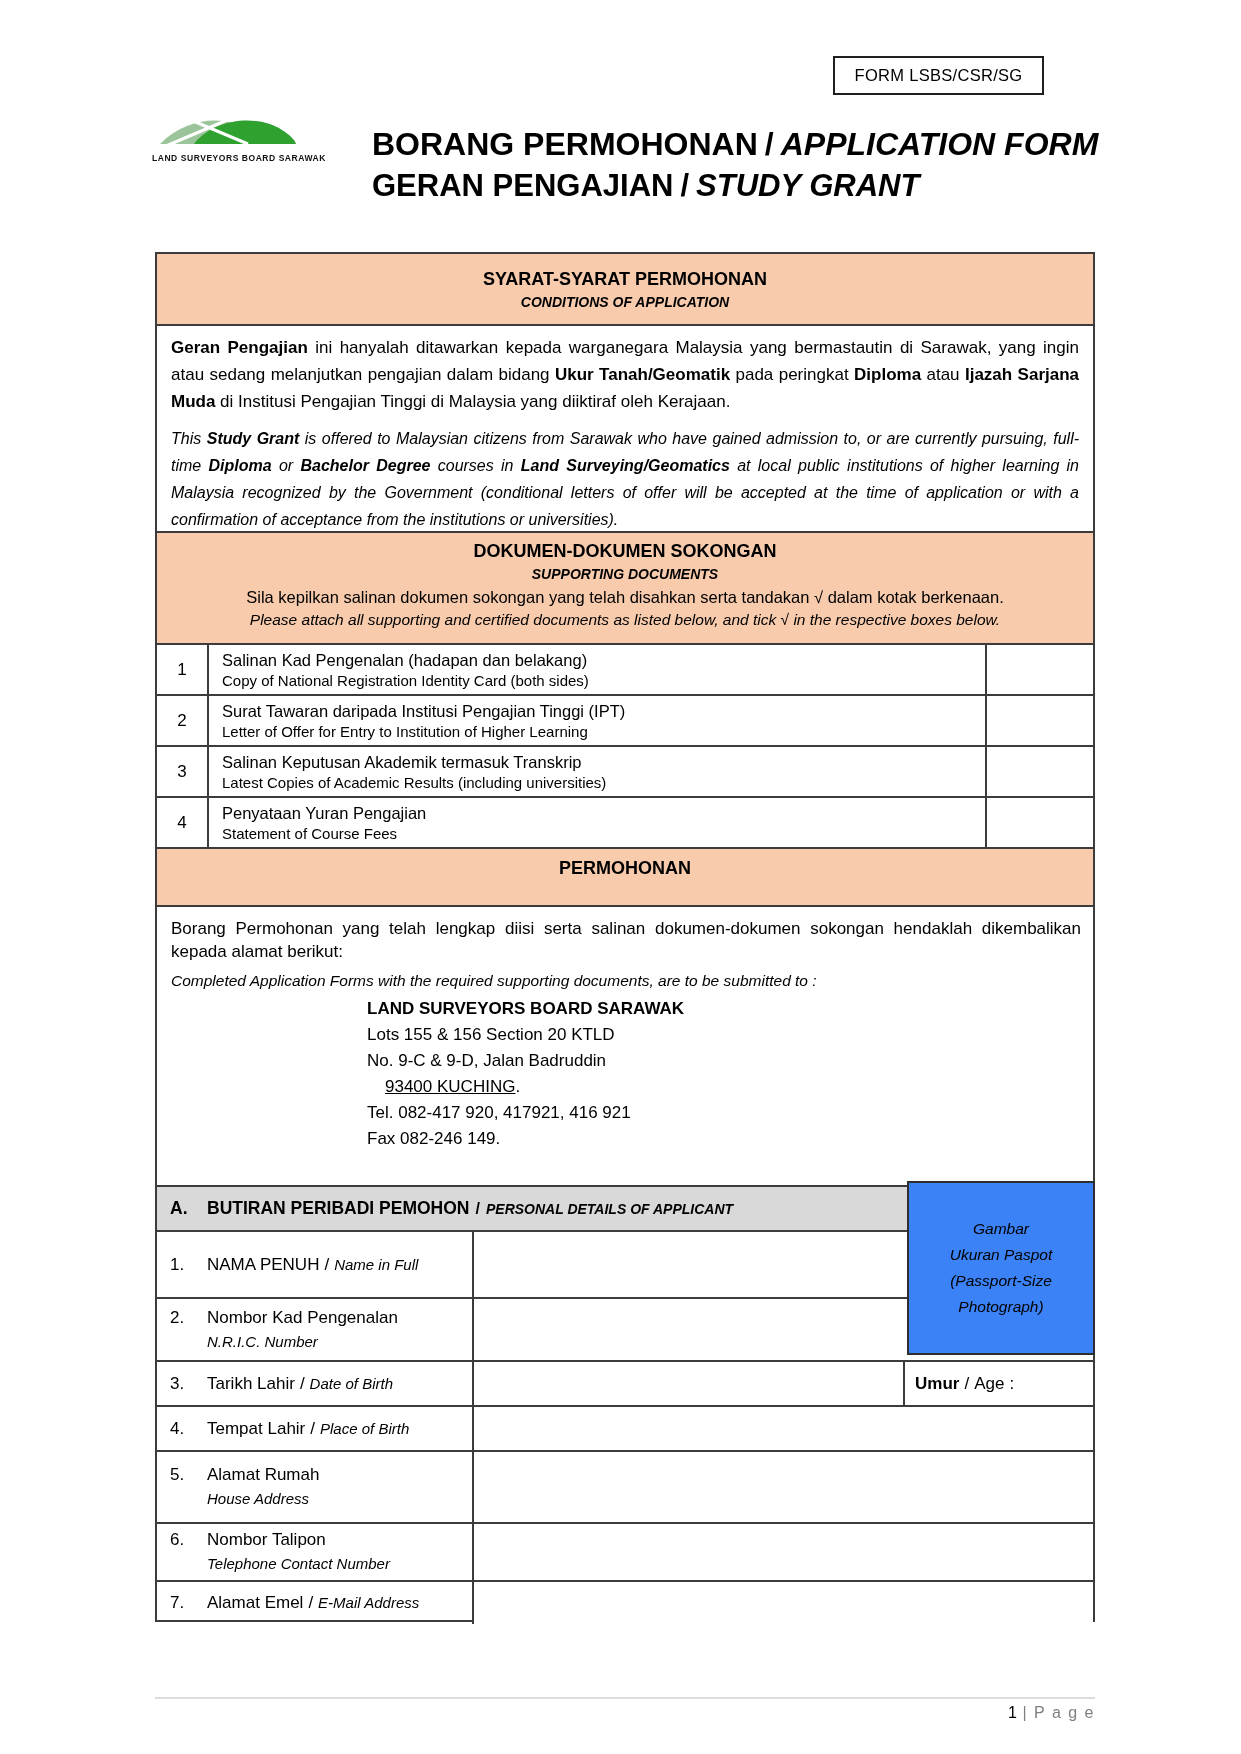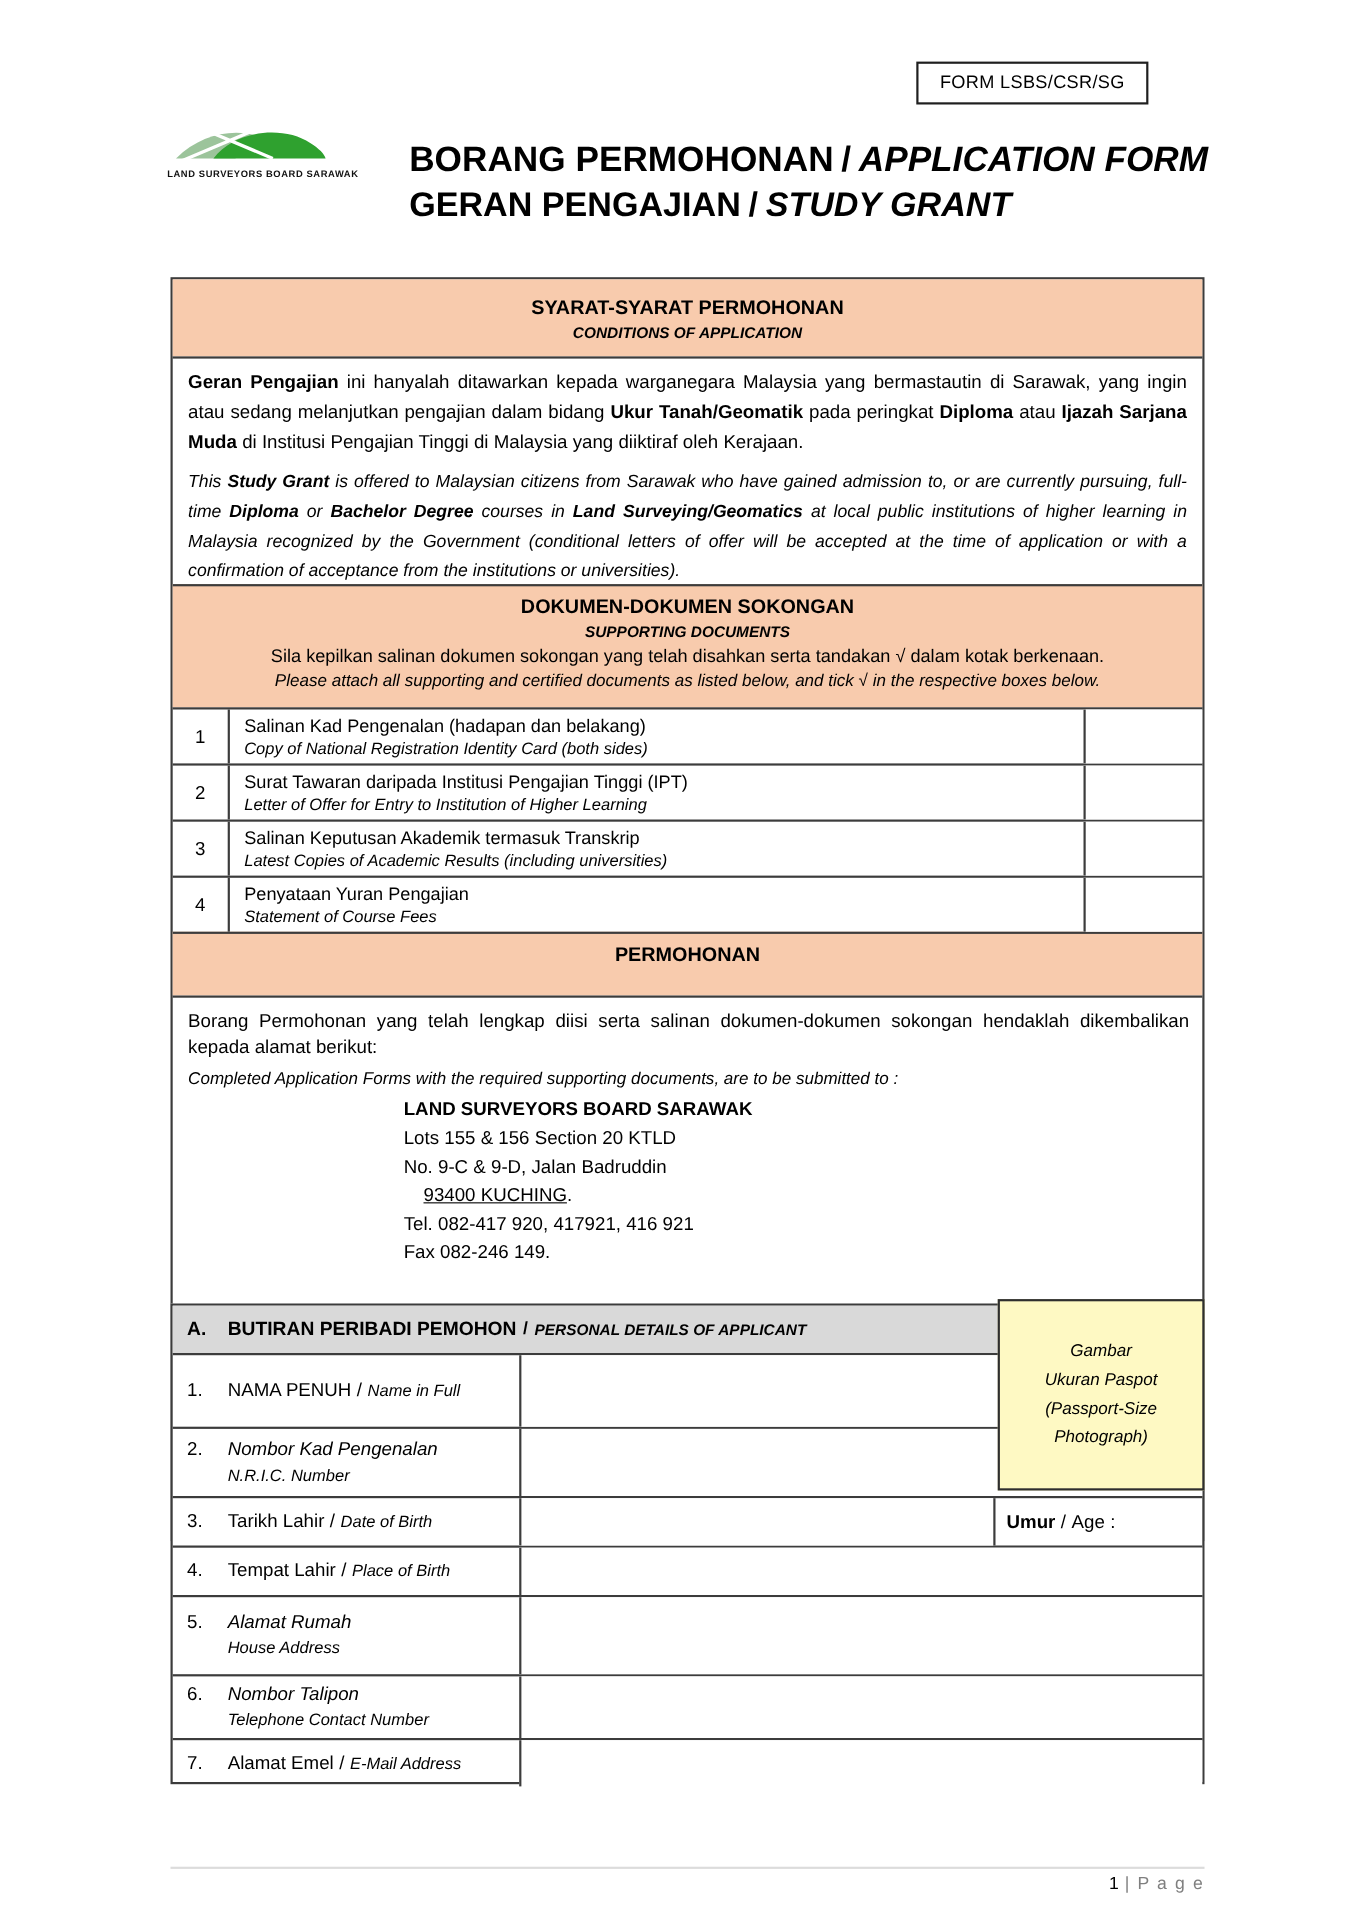--- a/index.html
+++ b/index.html
@@ -62,21 +62,21 @@
   .docs-instr-my { font-size: 16.5px; line-height: 23px; margin-top: 2px; }
   .docs-instr-en { font-size: 15.5px; line-height: 21px; font-style: italic; }
 
   .doc-row { display: flex; height: 51px; border-top: 2px solid var(--border); }
   .doc-num {
     flex: 0 0 52px; border-right: 2px solid var(--border);
     display: flex; align-items: center; justify-content: center; font-size: 17px;
   }
   .doc-text { flex: 1; padding: 4px 0 0 13px; }
   .doc-my { font-size: 16.5px; line-height: 22px; }
-  .doc-en { font-size: 15px; line-height: 20px; font-style: italic; }
+  .doc-en { font-size: 15px; line-height: 20px; }
   .doc-check { flex: 0 0 108px; border-left: 2px solid var(--border); background: #fff; }
 
   .band-apps { height: 58px; border-top: 2px solid var(--border); padding-top: 6px; }
 
   .apps-body { height: 251px; border-top: 2px solid var(--border); padding: 10px 12px 0 14px; }
   .apps-my { font-size: 17px; line-height: 23px; text-align: justify; }
   .apps-en { font-size: 15.5px; font-style: italic; margin-top: 6px; line-height: 24px; }
   .address { margin-left: 196px; margin-top: 3px; font-size: 17px; line-height: 26px; }
   .addr-name { font-weight: bold; }
 
@@ -106,34 +106,34 @@
   .r5 { height: 72px; }
   .r6 { height: 58px; }
   .r7 { height: 44px; }
 
   .a-label { flex: 0 0 315px; display: flex; align-items: center; padding-left: 13px; }
   .lbl-row { display: flex; align-items: flex-start; }
   .a-num { flex: 0 0 37px; font-size: 17px; line-height: 24px; }
   .lbl-box { font-size: 17px; line-height: 24px; }
   .lbl-sl { margin: 0 5px; }
   .lbl-en { font-style: italic; font-size: 15px; }
-  .lbl-box .blk { display: block; font-style: italic; }
+  .lbl-box .blk { display: block; }
 
   .a-value { flex: 1; border-left: 2px solid var(--border); background: #fff; }
   .a-value.mid { flex: 1; }
   .a-age {
     flex: 0 0 190px; border-left: 2px solid var(--border);
     display: flex; align-items: center; padding-left: 10px; font-size: 17px;
   }
   .age-colon { margin-left: 5px; }
 
   .photo-box {
     position: absolute; left: 750px; top: -6px;
     width: 188px; height: 174px;
-    background: #fef9c3; border: 2px solid #2e2e2e;
+    background: #3b82f6; border: 2px solid #2e2e2e;
     z-index: 2;
     display: flex; flex-direction: column; align-items: center; justify-content: center;
     font-style: italic; font-size: 15.5px; line-height: 26px; text-align: center;
   }
 
   
   .footer-line { position: absolute; left: 155px; top: 1697px; width: 940px; height: 2px; background: #dcdcdc; }
   .footer-text { position: absolute; top: 1704px; right: 146px; font-size: 16px; letter-spacing: 1.5px; }
   .footer-label { color: #7f7f7f; margin-left: 4px; }
 </style>

